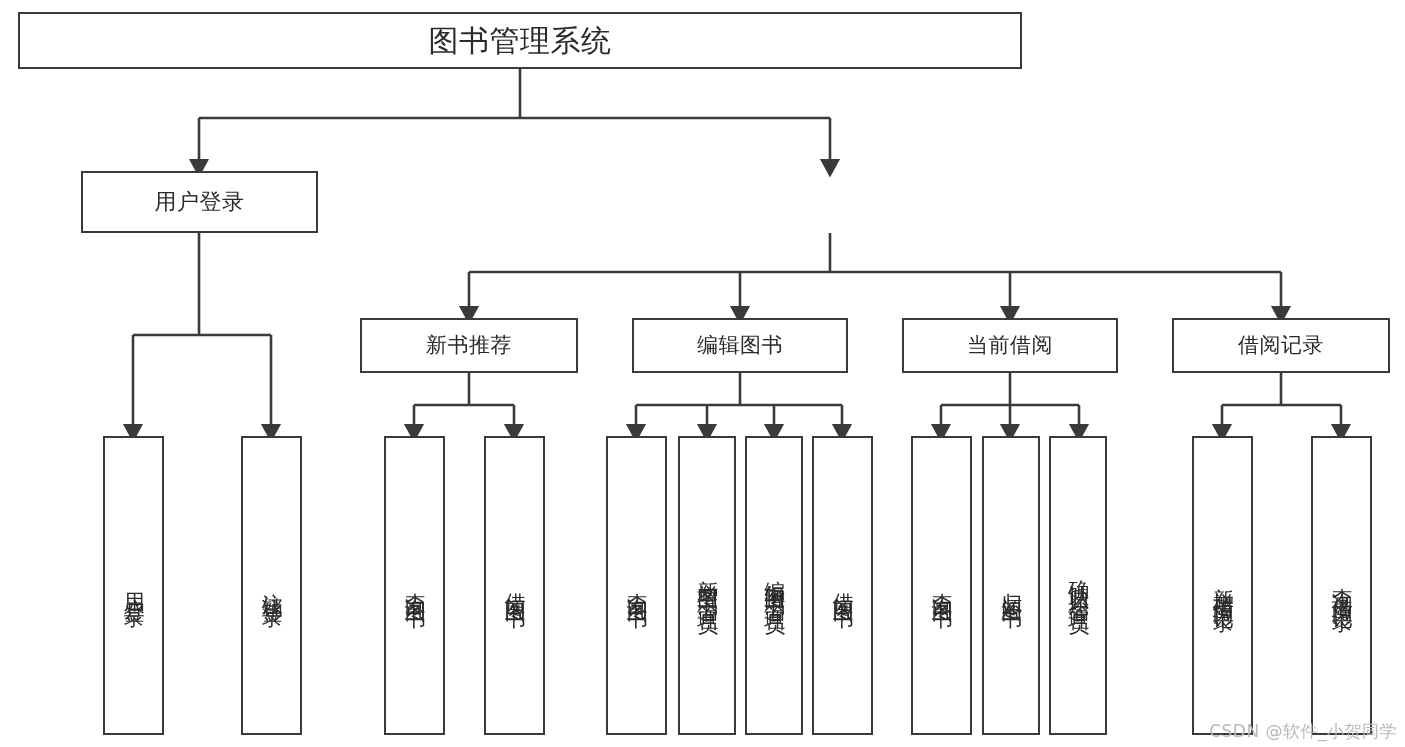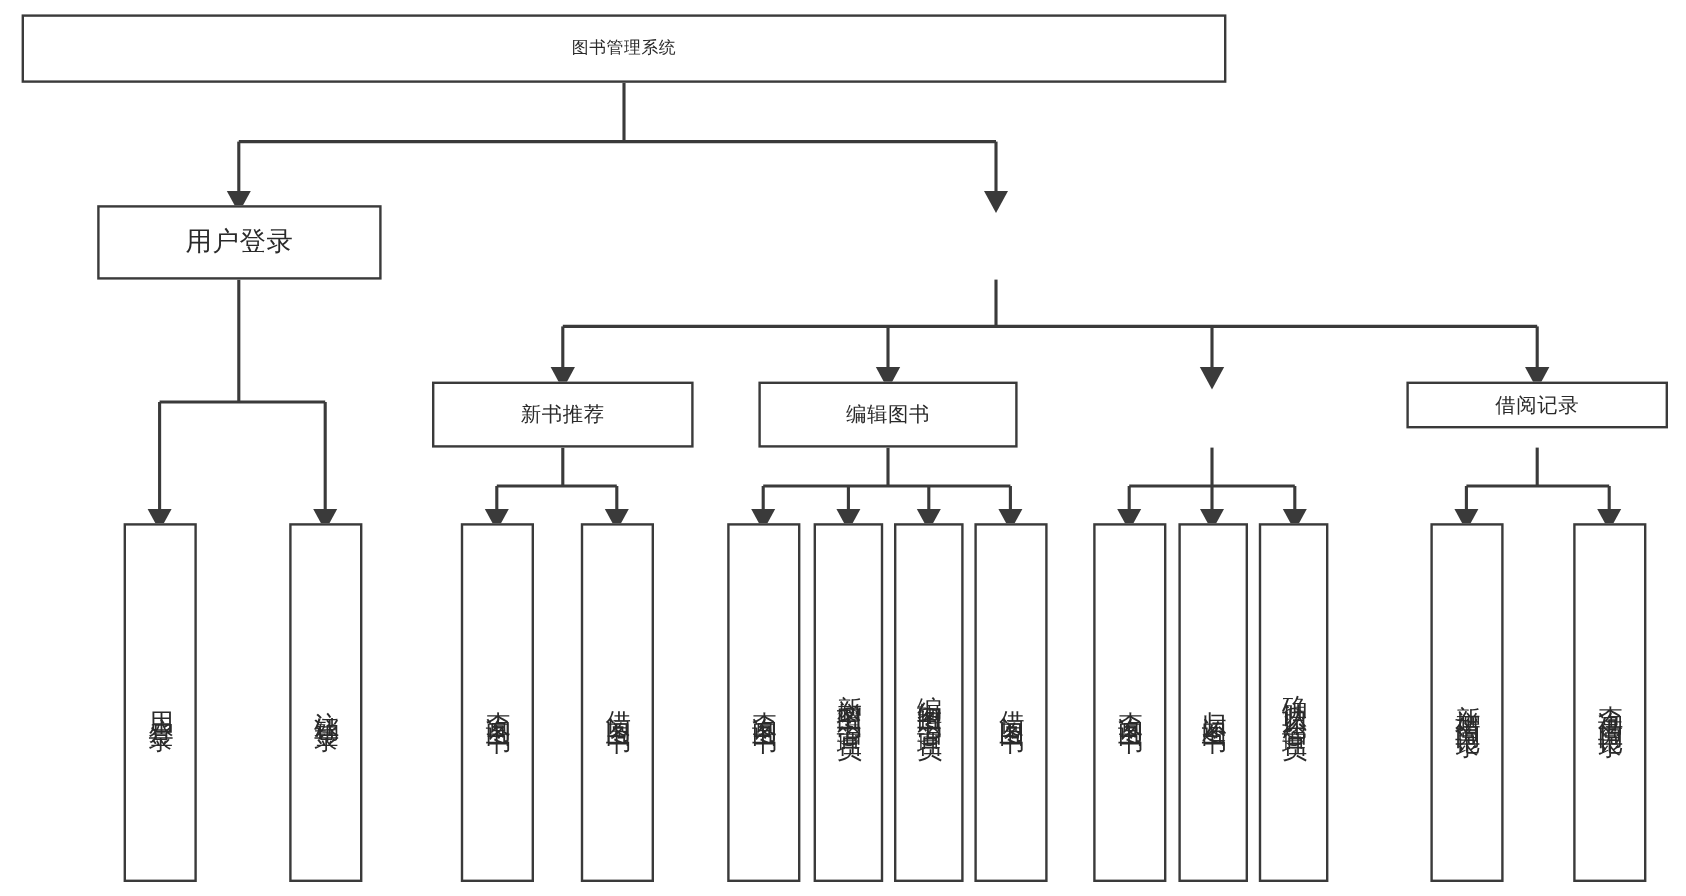--- a/index.html
+++ b/index.html
@@ -45,23 +45,23 @@
     text-align: center;
     white-space: nowrap;
   }
   .node.vertical .node-label {
     writing-mode: vertical-rl;
     text-orientation: upright;
     letter-spacing: 5px;
     font-size: 21px;
     white-space: nowrap;
   }
-  .node.root .node-label { font-size: 14px; }
+  .node.root .node-label { font-size: 30px; }
   .node.level2 .node-label { font-size: 22px; }
-  .node.level3 .node-label { font-size: 17px; font-family: Liberation Serif, serif; }
+  .node.level3 .node-label { font-size: 21px; }
   #watermark {
     position: absolute;
     right: 8px;
     bottom: 4px;
     font-size: 17px;
     color: #b9b9b9;
     letter-spacing: 0.5px;
     white-space: nowrap;
     user-select: none;
   }
@@ -129,21 +129,24 @@
   <div class="node level2" style="left:81px; top:171px; width:237px; height:62px;">
     <span class="node-label">用户登录</span>
   </div>
 
   <div class="node level3" style="left:360px; top:318px; width:218px; height:55px;">
     <span class="node-label">新书推荐</span>
   </div>
   <div class="node level3" style="left:632px; top:318px; width:216px; height:55px;">
     <span class="node-label">编辑图书</span>
   </div>
-  <div class="node level3" style="left:1172px; top:318px; width:218px; height:39px;">
+  <div class="node level3" style="left:902px; top:318px; width:216px; height:55px;">
+    <span class="node-label">当前借阅</span>
+  </div>
+  <div class="node level3" style="left:1172px; top:318px; width:218px; height:55px;">
     <span class="node-label">借阅记录</span>
   </div>
 
   <div class="node vertical" style="left:103px; top:436px; width:61px; height:299px;">
     <span class="node-label">用户登录</span>
   </div>
   <div class="node vertical" style="left:241px; top:436px; width:61px; height:299px;">
     <span class="node-label">注销登录</span>
   </div>
 
@@ -177,13 +180,14 @@
     <span class="node-label">确认归还（管理员）</span>
   </div>
 
   <div class="node vertical" style="left:1192px; top:436px; width:61px; height:299px;">
     <span class="node-label">新增借阅记录</span>
   </div>
   <div class="node vertical" style="left:1311px; top:436px; width:61px; height:299px;">
     <span class="node-label">查询借阅记录</span>
   </div>
 
+  <div id="watermark">CSDN @软件_小贺同学</div>
 </div>
 
 </body></html>

